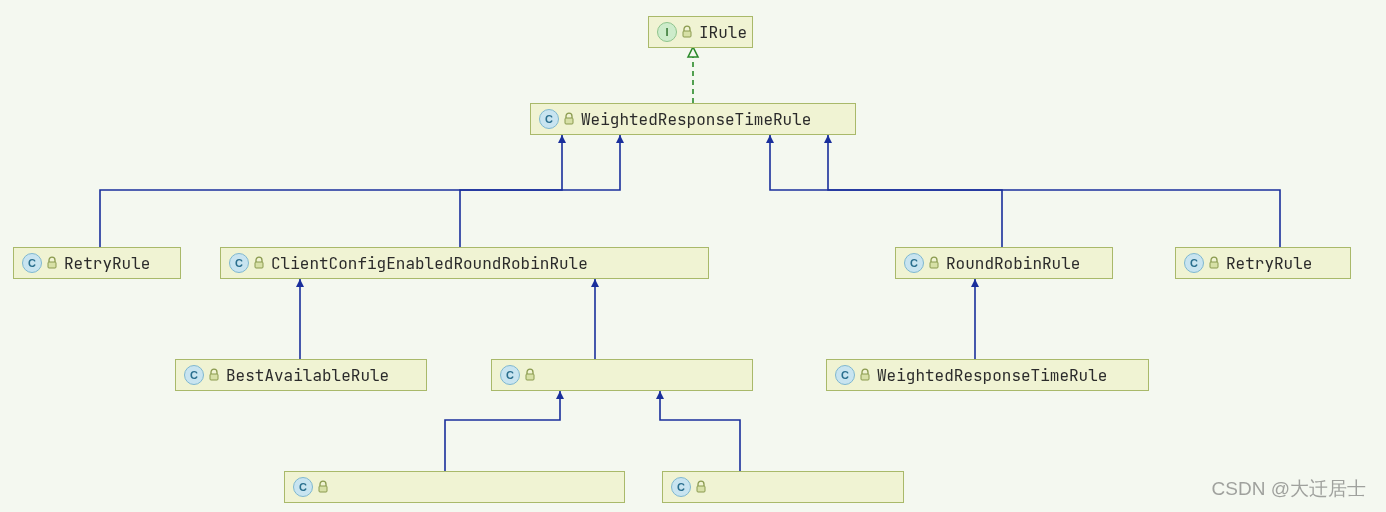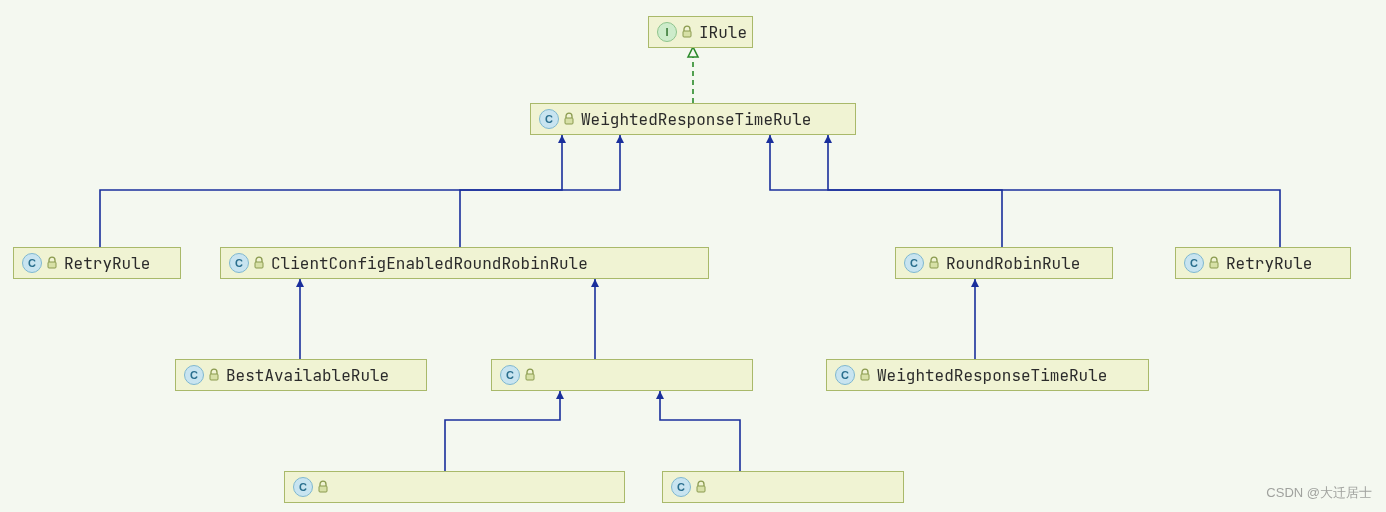--- a/index.html
+++ b/index.html
@@ -57,24 +57,24 @@
   }
   .lock {
     display: inline-block;
     width: 12px;
     margin-right: 6px;
     flex: 0 0 12px;
   }
   .lock svg { display:block; }
   .watermark {
     position: absolute;
-    right: 14px;
+    right: 20px;
     bottom: 10px;
     font-family: Arial, sans-serif;
-    font-size: 13px;
+    font-size: 19px;
     color: rgba(90,90,90,0.55);
   }
 </style>
 </head>
 <body>
 
 <svg class="connectors">
   <defs>
     <marker id="solidArrow" markerWidth="12" markerHeight="12" refX="10" refY="6" orient="auto" markerUnits="userSpaceOnUse">
       <path d="M2,2 L10,6 L2,10 Z" fill="#1a2f9c"></path>

